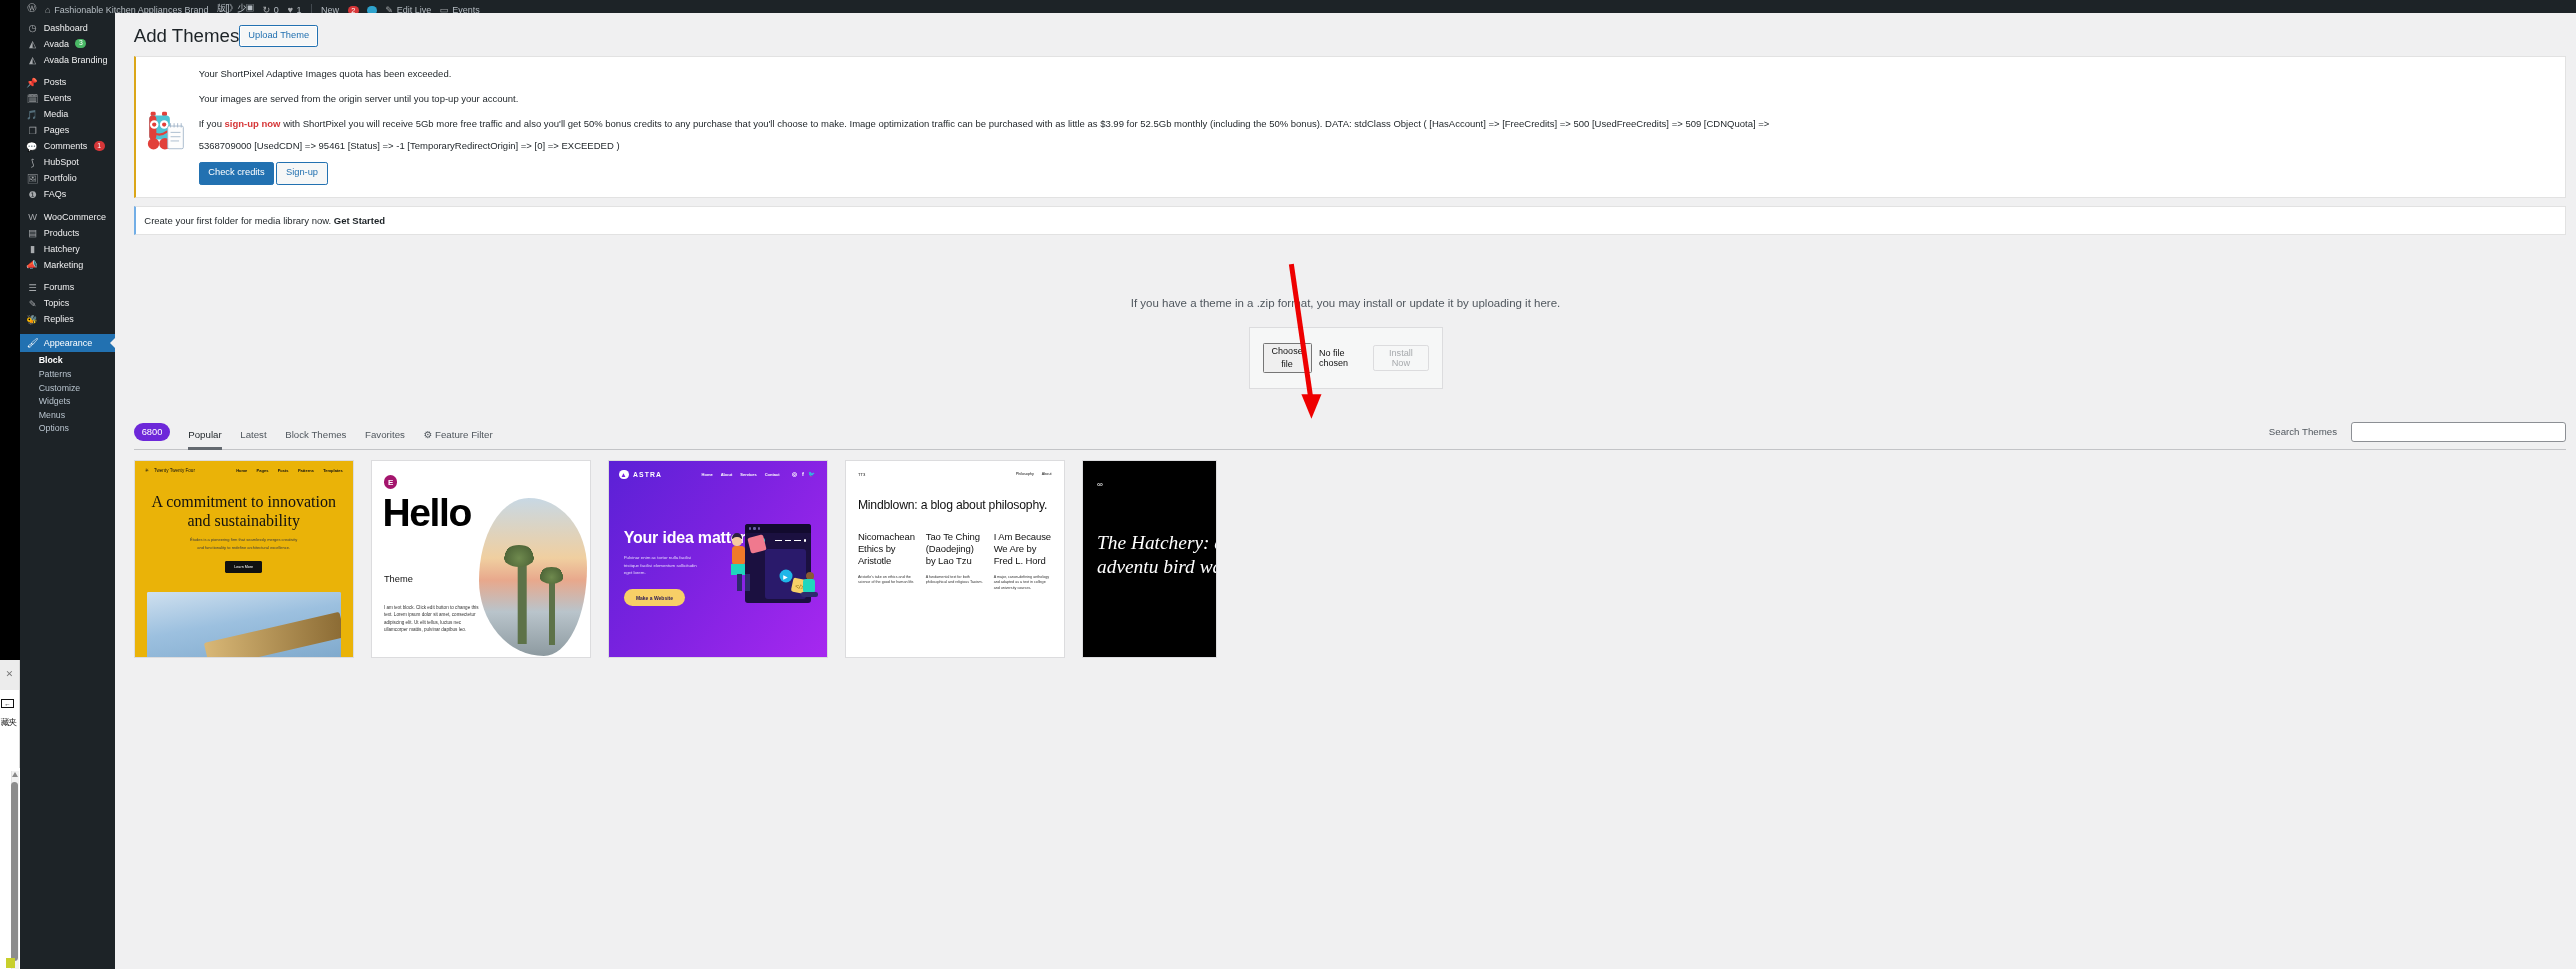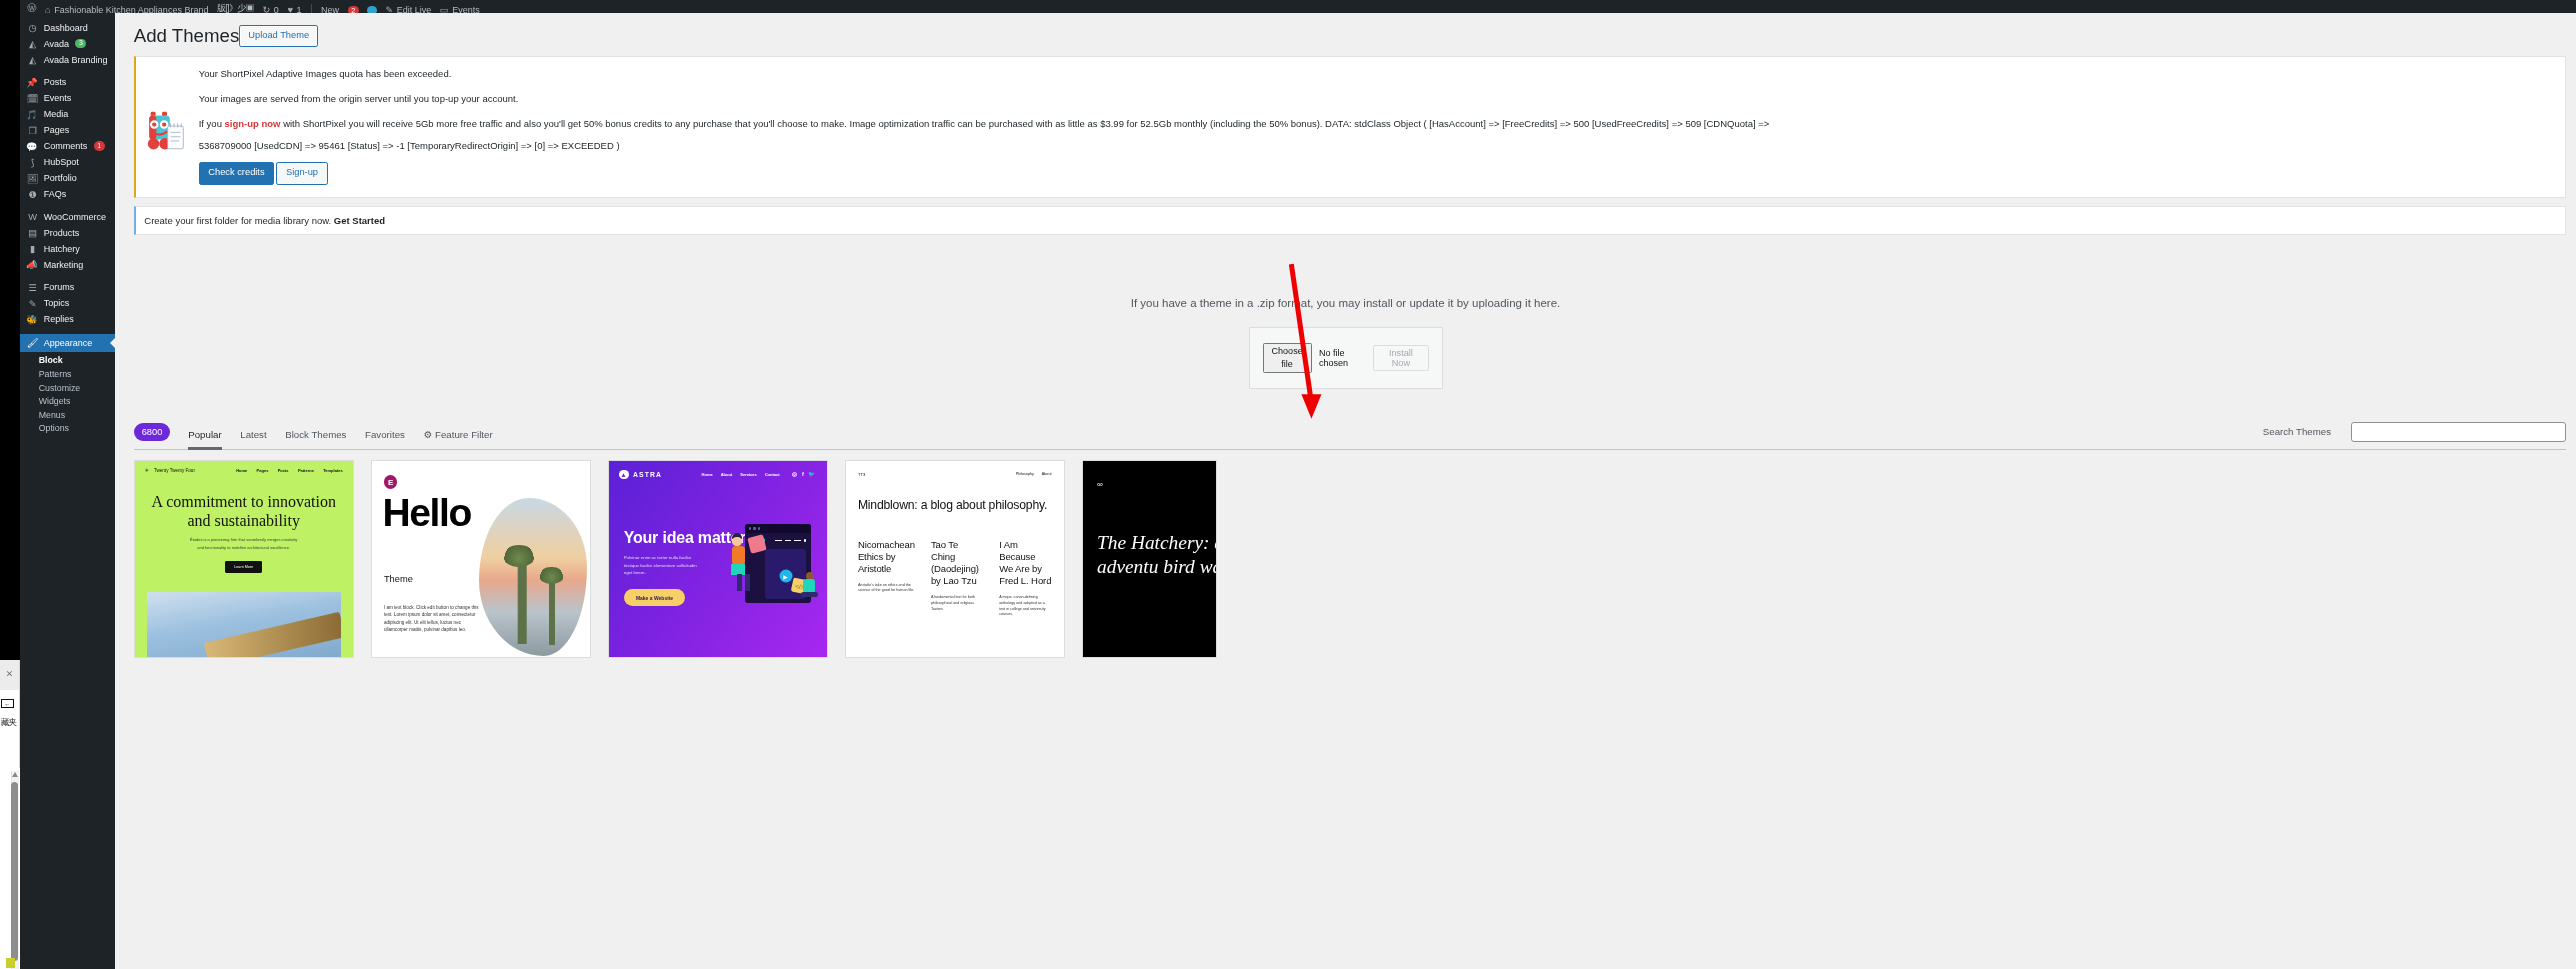--- a/index.html
+++ b/index.html
@@ -148,38 +148,38 @@
   }
   .f-tab {
     font-size: 9.7px; color: #50575e; padding: 0 9.3px 8.6px 9.3px; margin-bottom: 0;
     position: relative; text-decoration: none;
   }
   .f-tab.active { color: #1d2327; }
   .f-tab.active::after {
     content: ""; position: absolute; left: 9.3px; right: 9.3px; bottom: -0.7px; height: 2.9px; background: #646970;
   }
   .f-tab .gear { margin-right: 2.9px; }
-  .search-wrap { margin-left: auto; display: flex; align-items: center; gap: 20px; margin-bottom: 7.2px; }
+  .search-wrap { margin-left: auto; display: flex; align-items: center; gap: 14px; margin-bottom: 7.2px; }
   .search-label { font-size: 9.7px; color: #50575e; }
   .search-input {
     width: 215px; height: 20px; border: 0.7px solid #8c8f94; border-radius: 2.9px;
     background: #fff; font-size: 9.3px; padding: 0 5.7px; font-family: "Liberation Sans", sans-serif;
   }
 
   
   .theme-grid {
     margin: 10px 0 0 18.7px; display: flex; gap: 17px; align-items: flex-start;
   }
   .theme-card {
     width: 220px; height: 198px; overflow: hidden; background: #fff;
     border: 0.7px solid #dcdcde; position: relative; flex: 0 0 auto;
   }
 
   
-  .c1 { background: #bef264; }
+  .c1 { background: #eab308; }
   .c1-nav { display: flex; align-items: center; padding: 6.5px 10px 0 10px; font-size: 3.9px; color: #111; }
   .c1-brand { display:flex; align-items:center; gap:5px; font-size: 4.6px; }
   .c1-star { font-size: 5px; }
   .c1-links { margin-left: auto; display: flex; gap: 9.3px; font-size: 4px; font-weight: bold; }
   .c1-hero { text-align: center; margin-top: 19.4px; }
   .c1-h1 { font-family: "Liberation Serif", serif; font-size: 16px; line-height: 1.18; color: #111; }
   .c1-sub { font-size: 4px; color: #3c3c3c; margin-top: 6.5px; line-height: 1.55; }
   .c1-btn {
     display: inline-block; background: #111; color: #fff; font-size: 3.7px;
     padding: 4.3px 9.3px; border-radius: 1.4px; margin-top: 10px;
@@ -251,21 +251,21 @@
   .c3-p1-leg2{position:absolute;right:77px;top:113px;width:4.3px;height:17px;background:#2f2a6e;}
   .c3-p2-head{position:absolute;right:13px;top:111px;width:8px;height:8px;border-radius:50%;background:#8a5a32;}
   .c3-p2-body{position:absolute;right:11.5px;top:118px;width:12.2px;height:14.3px;background:#1fd6bd;border-radius:2.9px;}
   .c3-p2-leg{position:absolute;right:8.6px;top:131px;width:17px;height:5px;background:#2f2a6e;border-radius:2.2px;}
 
   
   .c4 { background: #fff; }
   .c4-nav { display: flex; padding: 10.8px 12.2px 0 12.2px; font-size: 4.2px; color: #111; }
   .c4-links { margin-left: auto; display: flex; gap: 8px; font-size: 3.7px; }
   .c4-h1 { position: absolute; left: 12.2px; top: 37px; font-size: 12.2px; color: #111; letter-spacing: -0.2px; }
-  .c4-cols { position: absolute; left: 12.2px; right: 12.2px; top: 70px; display: flex; gap: 16px; margin-top: 8px; }
+  .c4-cols { position: absolute; left: 12.2px; right: 12.2px; top: 70px; display: flex; gap: 10px; }
   .c4-col { flex: 1; }
   .c4-ct { font-size: 9.5px; color: #111; line-height: 1.28; letter-spacing: -0.1px; }
   .c4-cd { font-size: 3.7px; color: #333; margin-top: 7.2px; line-height: 1.6; }
 
   
   .c5 { background: #000; width: 135px; }
   .c5-logo { position: absolute; left: 14.3px; top: 18.7px; font-size: 8px; color: #fff; letter-spacing: -2.2px; }
   .c5-h1 {
     position: absolute; left: 14.3px; top: 70px; right: -86px;
     font-family: "Liberation Serif", serif; font-style: italic;

